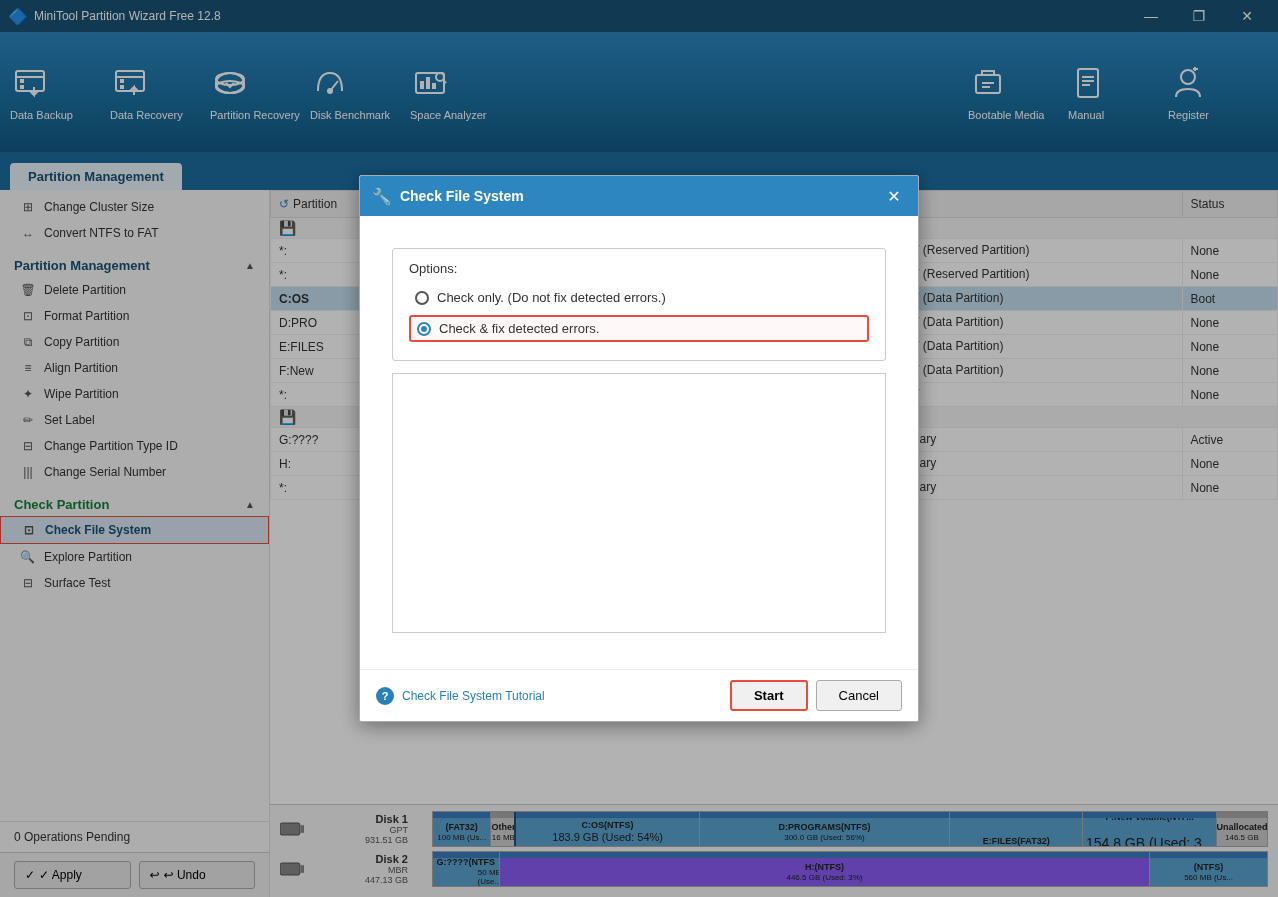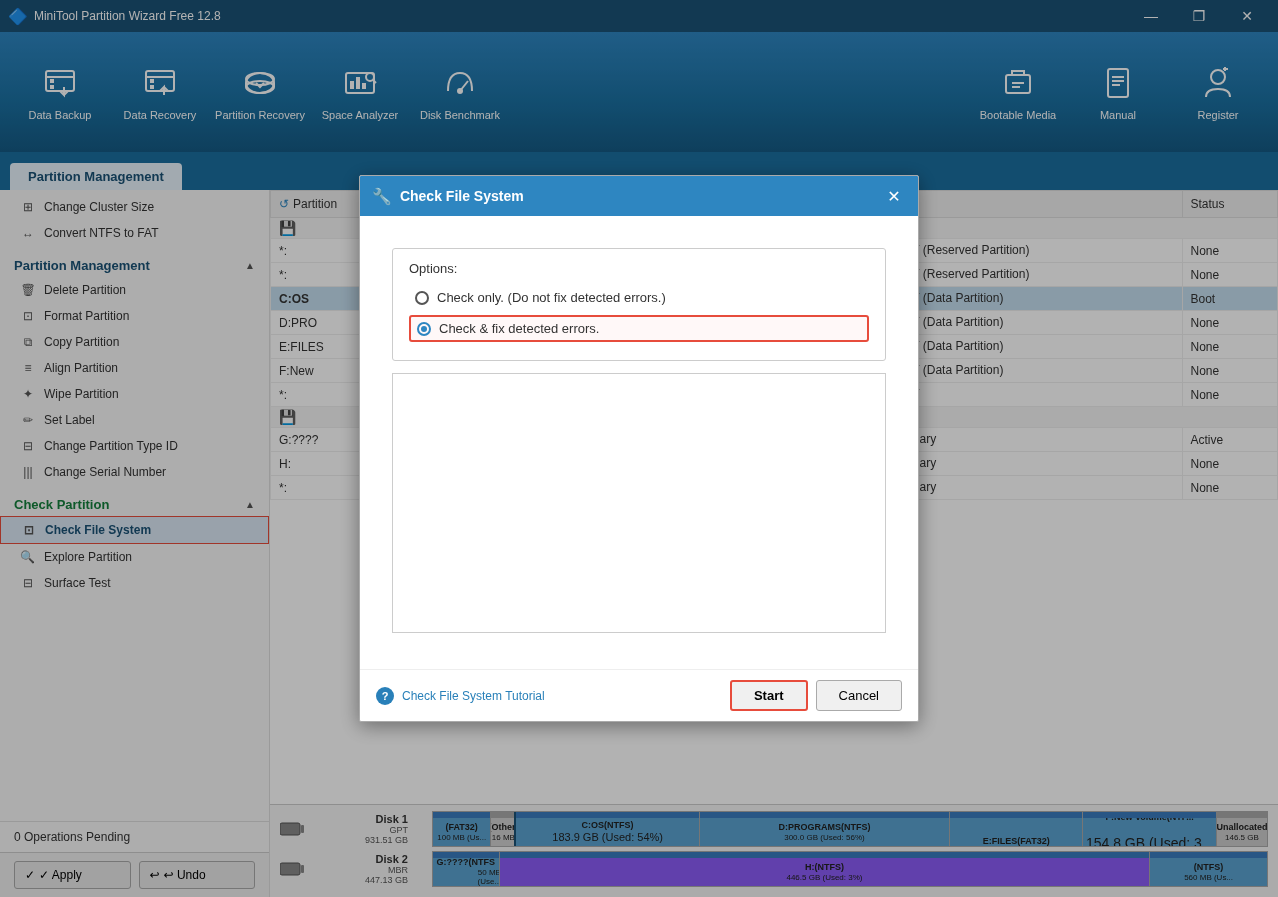--- a/index.html
+++ b/index.html
@@ -24,21 +24,21 @@
 
     
     .toolbar {
       background: linear-gradient(180deg, #2e86c1 0%, #1a6fa0 60%, #155a84 100%);
       height: 120px;
       display: flex;
       align-items: center;
       padding: 0 10px;
     }
     .toolbar-item {
-      display: flex; flex-direction: column; align-items: center; justify-content: center;
+      display: flex; flex-direction: column; align-items: flex-start; justify-content: center;
       width: 100px; height: 100px; color: white; cursor: pointer; border-radius: 4px;
       font-size: 11px; text-align: center; gap: 6px;
     }
     .toolbar-item svg { width: 40px; height: 40px; fill: white; }
     .toolbar-spacer { flex: 1; }
 
     
     .tab-bar {
       background: #1a6fa0;
       height: 38px;
@@ -304,37 +304,37 @@
       <line x1="6" y1="20" x2="6" y2="24" stroke="white" stroke-width="2"></line>
       <line x1="34" y1="20" x2="34" y2="24" stroke="white" stroke-width="2"></line>
       <ellipse cx="20" cy="24" rx="14" ry="6" stroke="white" stroke-width="2" fill="none"></ellipse>
       <path d="M16 20 L20 24 L24 20" stroke="white" stroke-width="2" fill="none"></path>
     </svg>
     <span>Partition Recovery</span>
   </div>
 
   <div class="toolbar-item">
     <svg viewBox="0 0 40 40">
+      <path d="M8 28 Q8 10 20 10 Q32 10 32 28" stroke="white" stroke-width="2" fill="none"></path>
+      <line x1="20" y1="28" x2="28" y2="18" stroke="white" stroke-width="2"></line>
+      <circle cx="20" cy="28" r="3" fill="white"></circle>
+    </svg>
+    <span>Disk Benchmark</span>
+  </div>
+
+  <div class="toolbar-item">
+    <svg viewBox="0 0 40 40">
       <rect x="6" y="10" width="28" height="20" rx="2" stroke="white" stroke-width="2" fill="none"></rect>
       <rect x="10" y="18" width="4" height="8" fill="white"></rect>
       <rect x="16" y="14" width="4" height="12" fill="white"></rect>
       <rect x="22" y="20" width="4" height="6" fill="white"></rect>
       <circle cx="30" cy="14" r="4" stroke="white" stroke-width="2" fill="none"></circle>
       <line x1="33" y1="17" x2="36" y2="20" stroke="white" stroke-width="2"></line>
     </svg>
     <span>Space Analyzer</span>
-  </div>
-
-  <div class="toolbar-item">
-    <svg viewBox="0 0 40 40">
-      <path d="M8 28 Q8 10 20 10 Q32 10 32 28" stroke="white" stroke-width="2" fill="none"></path>
-      <line x1="20" y1="28" x2="28" y2="18" stroke="white" stroke-width="2"></line>
-      <circle cx="20" cy="28" r="3" fill="white"></circle>
-    </svg>
-    <span>Disk Benchmark</span>
   </div>
   <div class="toolbar-spacer"></div>
 
   <div class="toolbar-item">
     <svg viewBox="0 0 40 40">
       <rect x="8" y="12" width="24" height="18" rx="2" stroke="white" stroke-width="2" fill="none"></rect>
       <path d="M14 12 L14 8 L26 8 L26 12" stroke="white" stroke-width="2" fill="none"></path>
       <line x1="14" y1="20" x2="26" y2="20" stroke="white" stroke-width="2"></line>
       <line x1="14" y1="24" x2="22" y2="24" stroke="white" stroke-width="2"></line>
     </svg>

